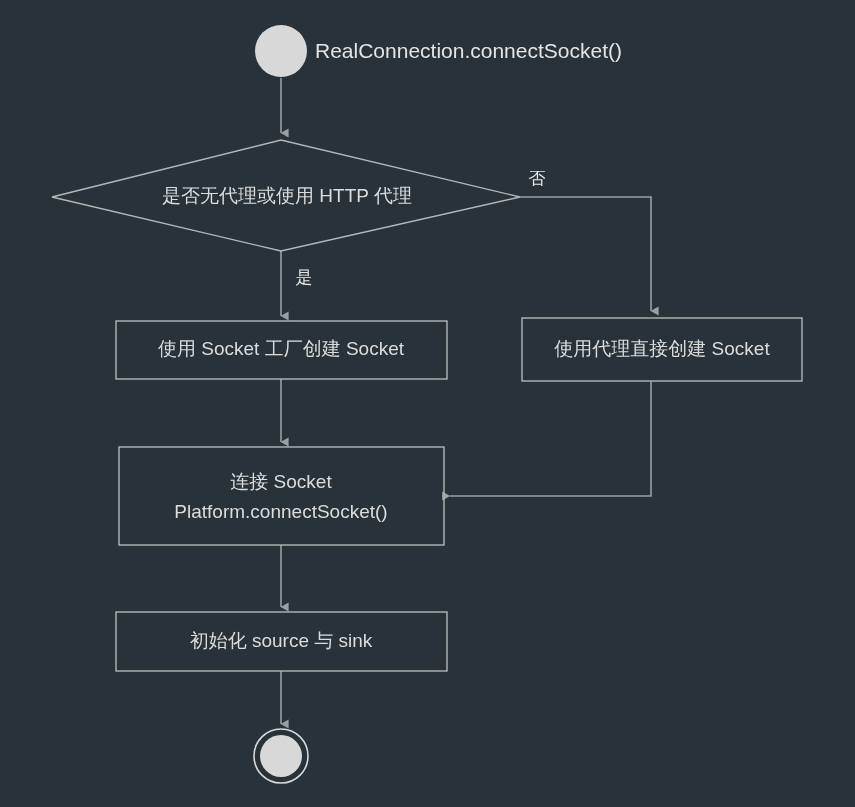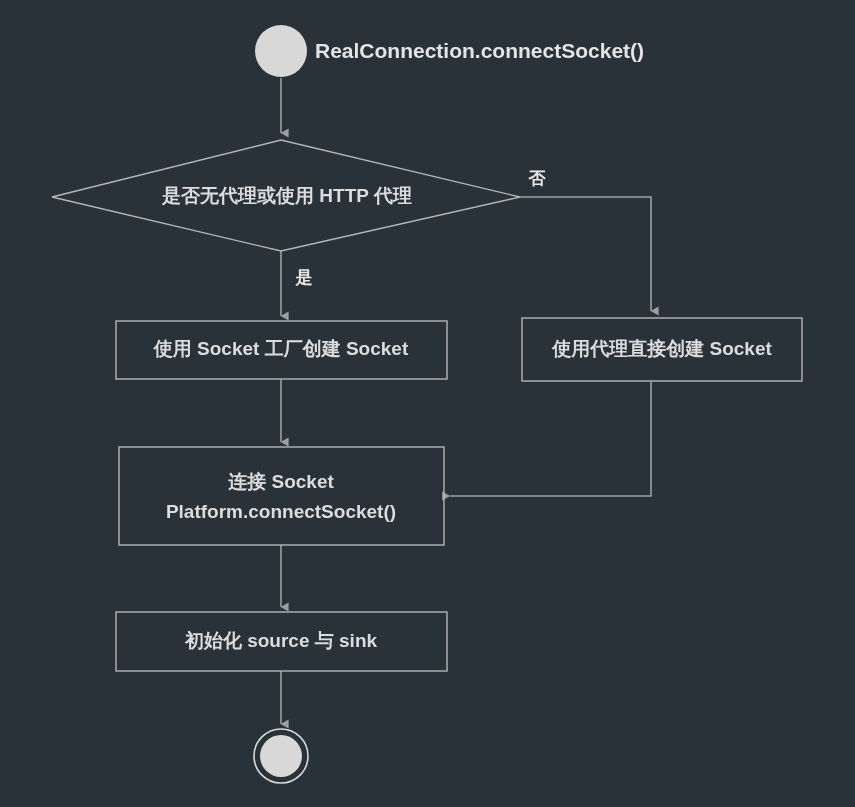--- a/index.html
+++ b/index.html
@@ -10,21 +10,20 @@
   }
   body {
     font-family: "Liberation Sans", "DejaVu Sans", sans-serif;
   }
   #canvas-wrap {
     position: relative;
     width: 855px;
     height: 807px;
     background: #283238;
     overflow: hidden;
-    font-weight: bold;
   }
   svg#flow {
     display: block;
     width: 855px;
     height: 807px;
   }
   .node-text {
     fill: #dcdcdc;
     font-family: "Liberation Sans", "DejaVu Sans", sans-serif;
     font-size: 19px;

